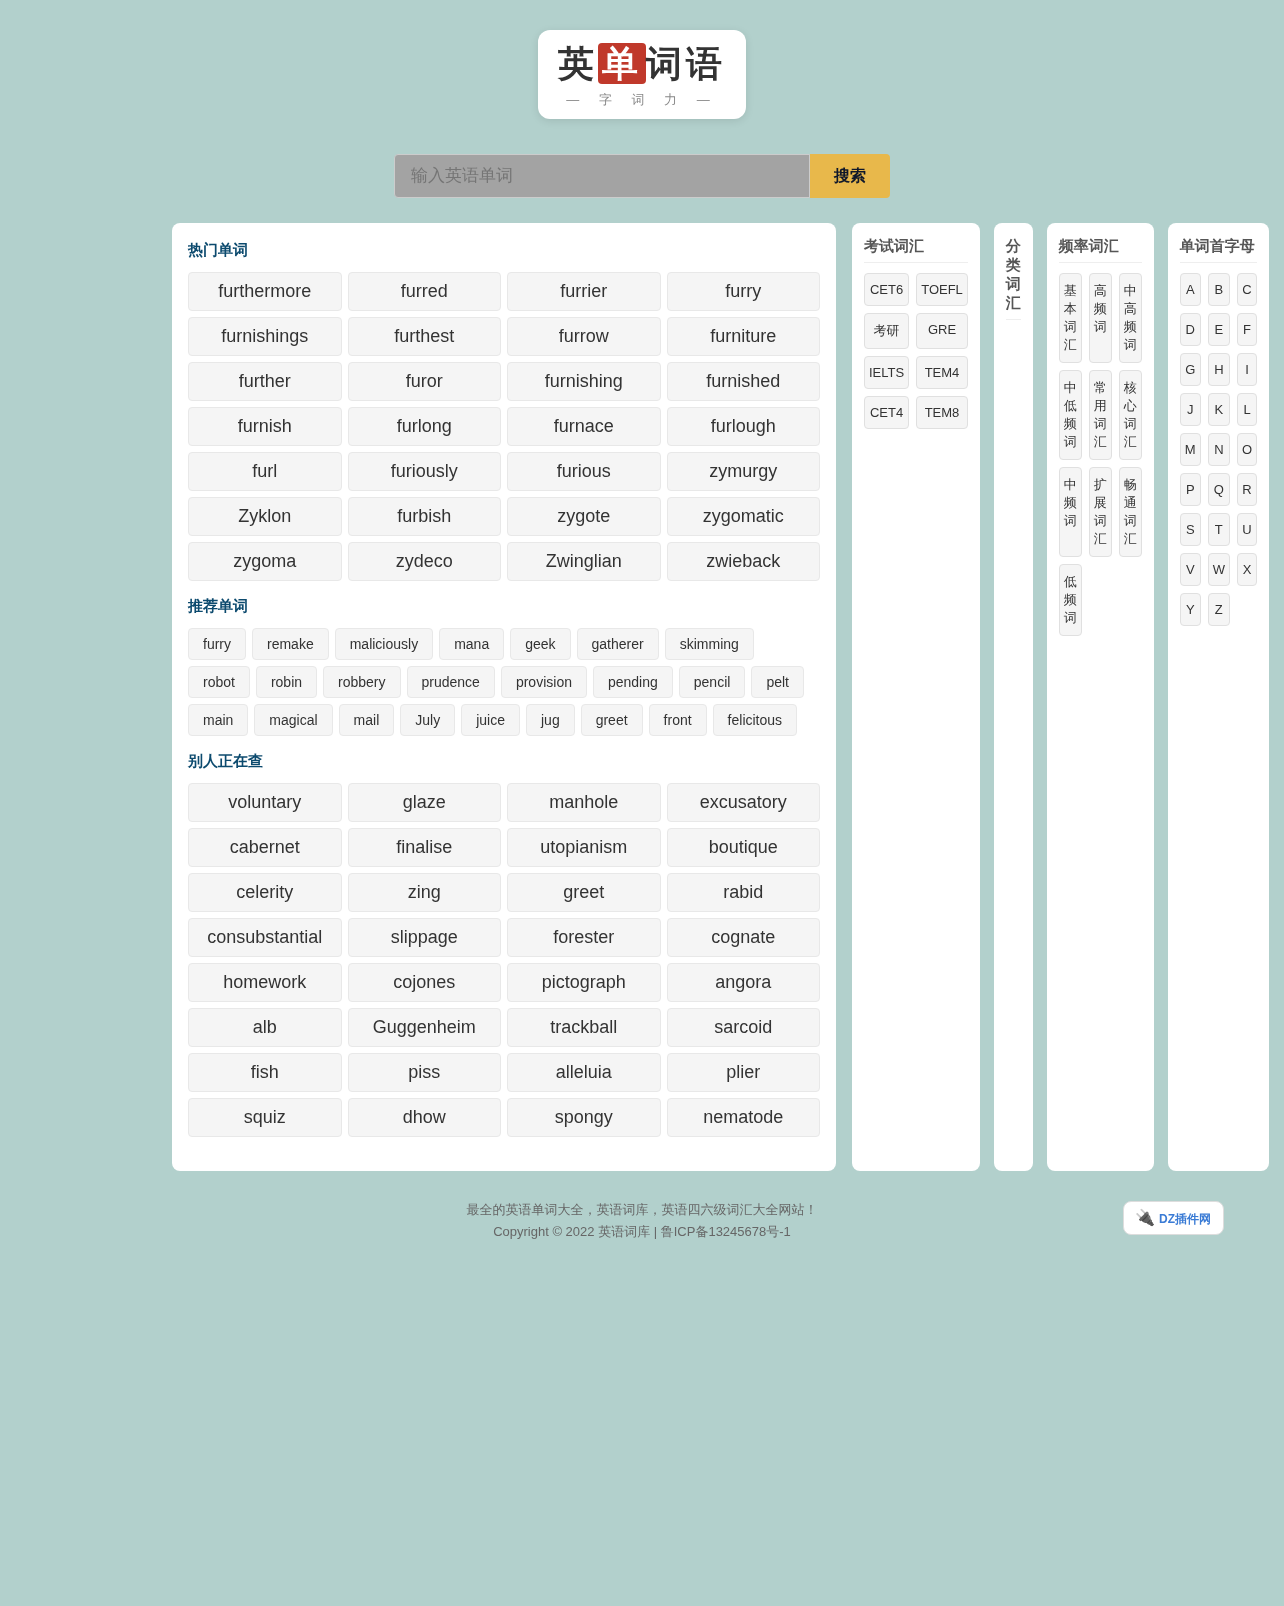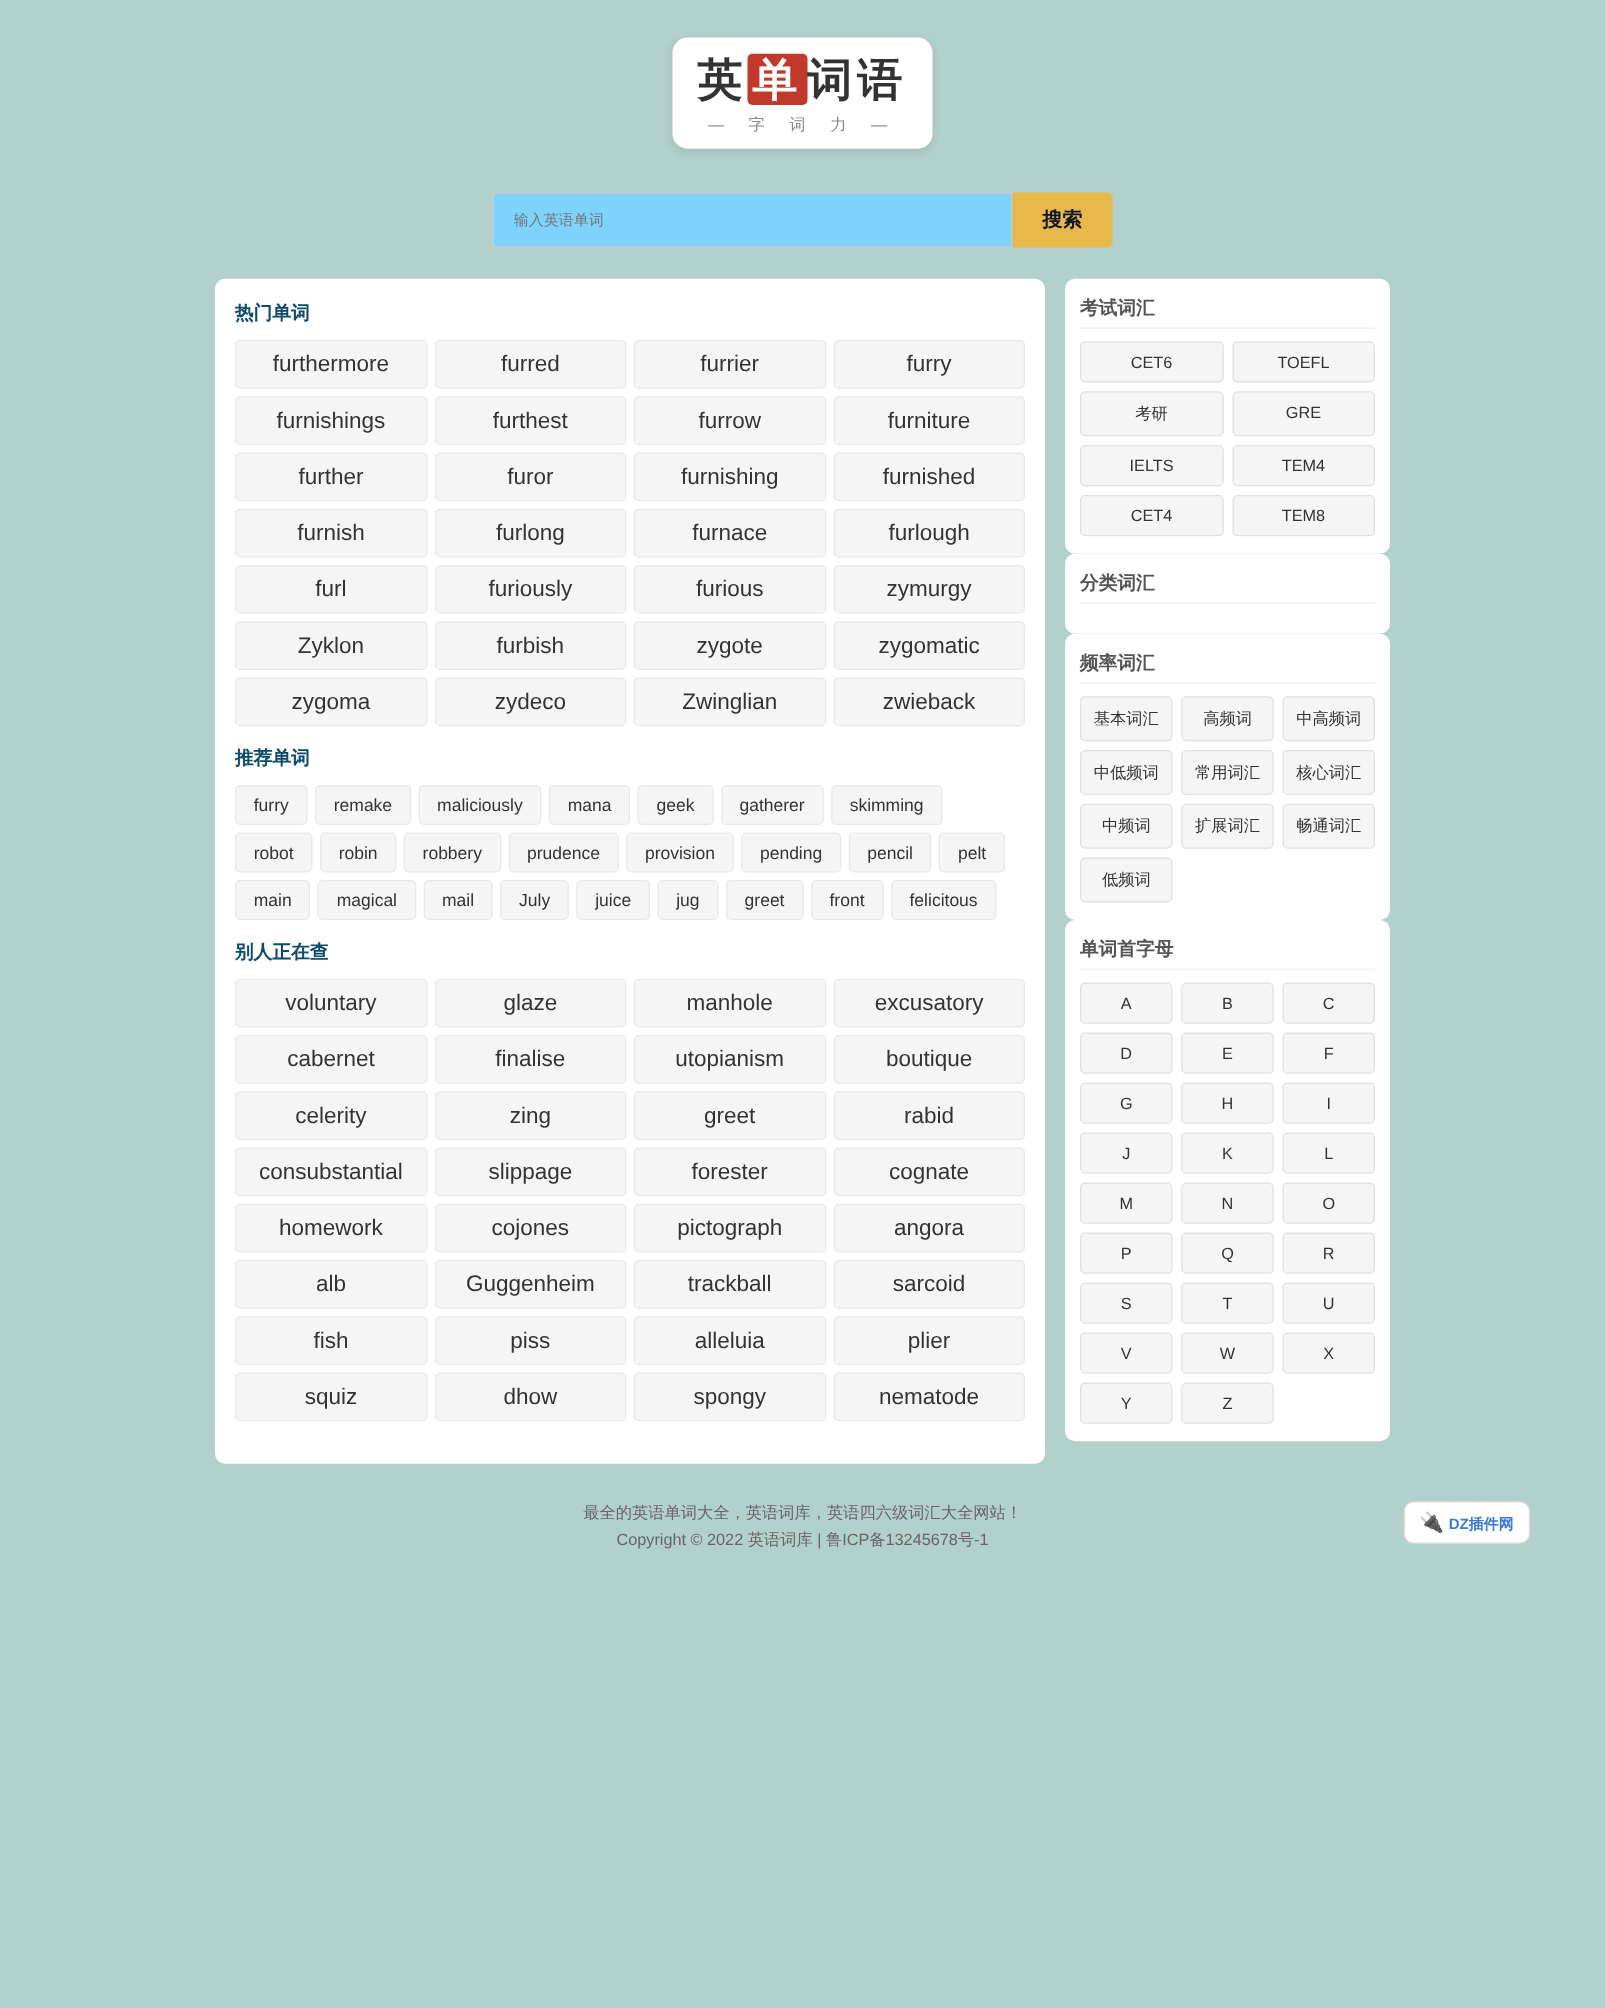--- a/index.html
+++ b/index.html
@@ -42,23 +42,23 @@
       display: flex;
       justify-content: center;
       margin: 15px 0 25px;
     }
     .search-input {
       width: 416px;
       height: 44px;
       border: 1px solid #ccc;
       border-radius: 4px 0 0 4px;
       padding: 0 16px;
-      font-size: 12px;
+      font-size: 17px;
       outline: none;
-      background: #7dd3fc;
+      background: #a3a3a3;
     }
     .search-btn {
       height: 44px;
       width: 80px;
       background: #e8b84b;
       border: none;
       border-radius: 0 4px 4px 0;
       color: #0f172a;
       font-size: 16px;
       cursor: pointer;
@@ -121,21 +121,22 @@
       padding: 7px 14px;
       font-size: 14px;
       color: #333;
       cursor: pointer;
     }
 
     
     .right-panel {
       width: 260px;
       display: flex;
-      flex-direction: column;
+      flex-direction: row;
+      gap: 14px;
     }
 
     .right-card {
       background: white;
       border-radius: 8px;
       padding: 14px 12px;
     }
 
     .right-card-title {
       color: #555;

